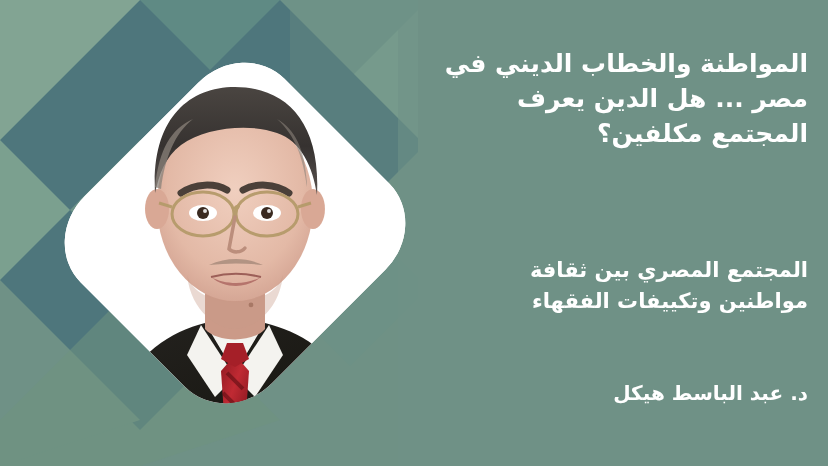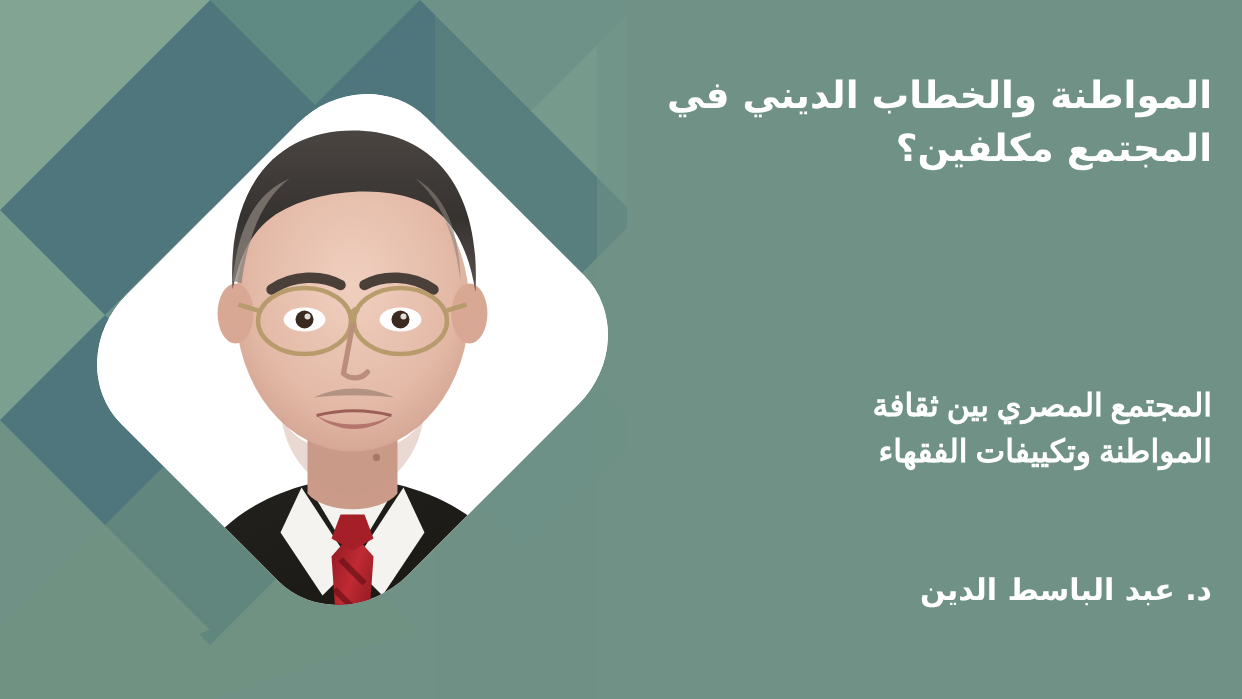--- a/index.html
+++ b/index.html
@@ -99,21 +99,21 @@
   .subtitle-block {
     position: absolute;
     top: 255px;
     right: 20px;
     left: 8px;
     font-size: 21px;
     font-weight: bold;
     line-height: 1.48;
     color: #ffffff;
   }
-  .subtitle-block .sline { display: block; white-space: nowrap; font-family: Liberation Serif, serif; }
+  .subtitle-block .sline { display: block; white-space: nowrap; }
 
   .speaker-name {
     position: absolute;
     top: 380px;
     right: 20px;
     left: 8px;
     font-size: 20px;
     font-weight: bold;
     line-height: 1.3;
     color: #ffffff;
@@ -242,25 +242,26 @@
           <circle cx="196" cy="268" r="2.4" fill="#9a6a57" opacity="0.7"></circle>
         </svg>
       </div>
     </div>
   </div>
 
   <div class="text-col">
 
     <div class="title-block">
       <span class="tline">المواطنة والخطاب الديني في</span>
+      <span class="tline">مصر ... هل الدين يعرف</span>
       <span class="tline">المجتمع مكلفين؟</span>
     </div>
 
     <div class="subtitle-block">
       <span class="sline">المجتمع المصري بين ثقافة</span>
-      <span class="sline">المواطنة وتكييفات الفقهاء</span>
+      <span class="sline">مواطنين وتكييفات الفقهاء</span>
     </div>
 
-    <div class="speaker-name">د. عبد الباسط الدين</div>
+    <div class="speaker-name">د. عبد الباسط هيكل</div>
 
   </div>
 
 </div>
 
 </body></html>

